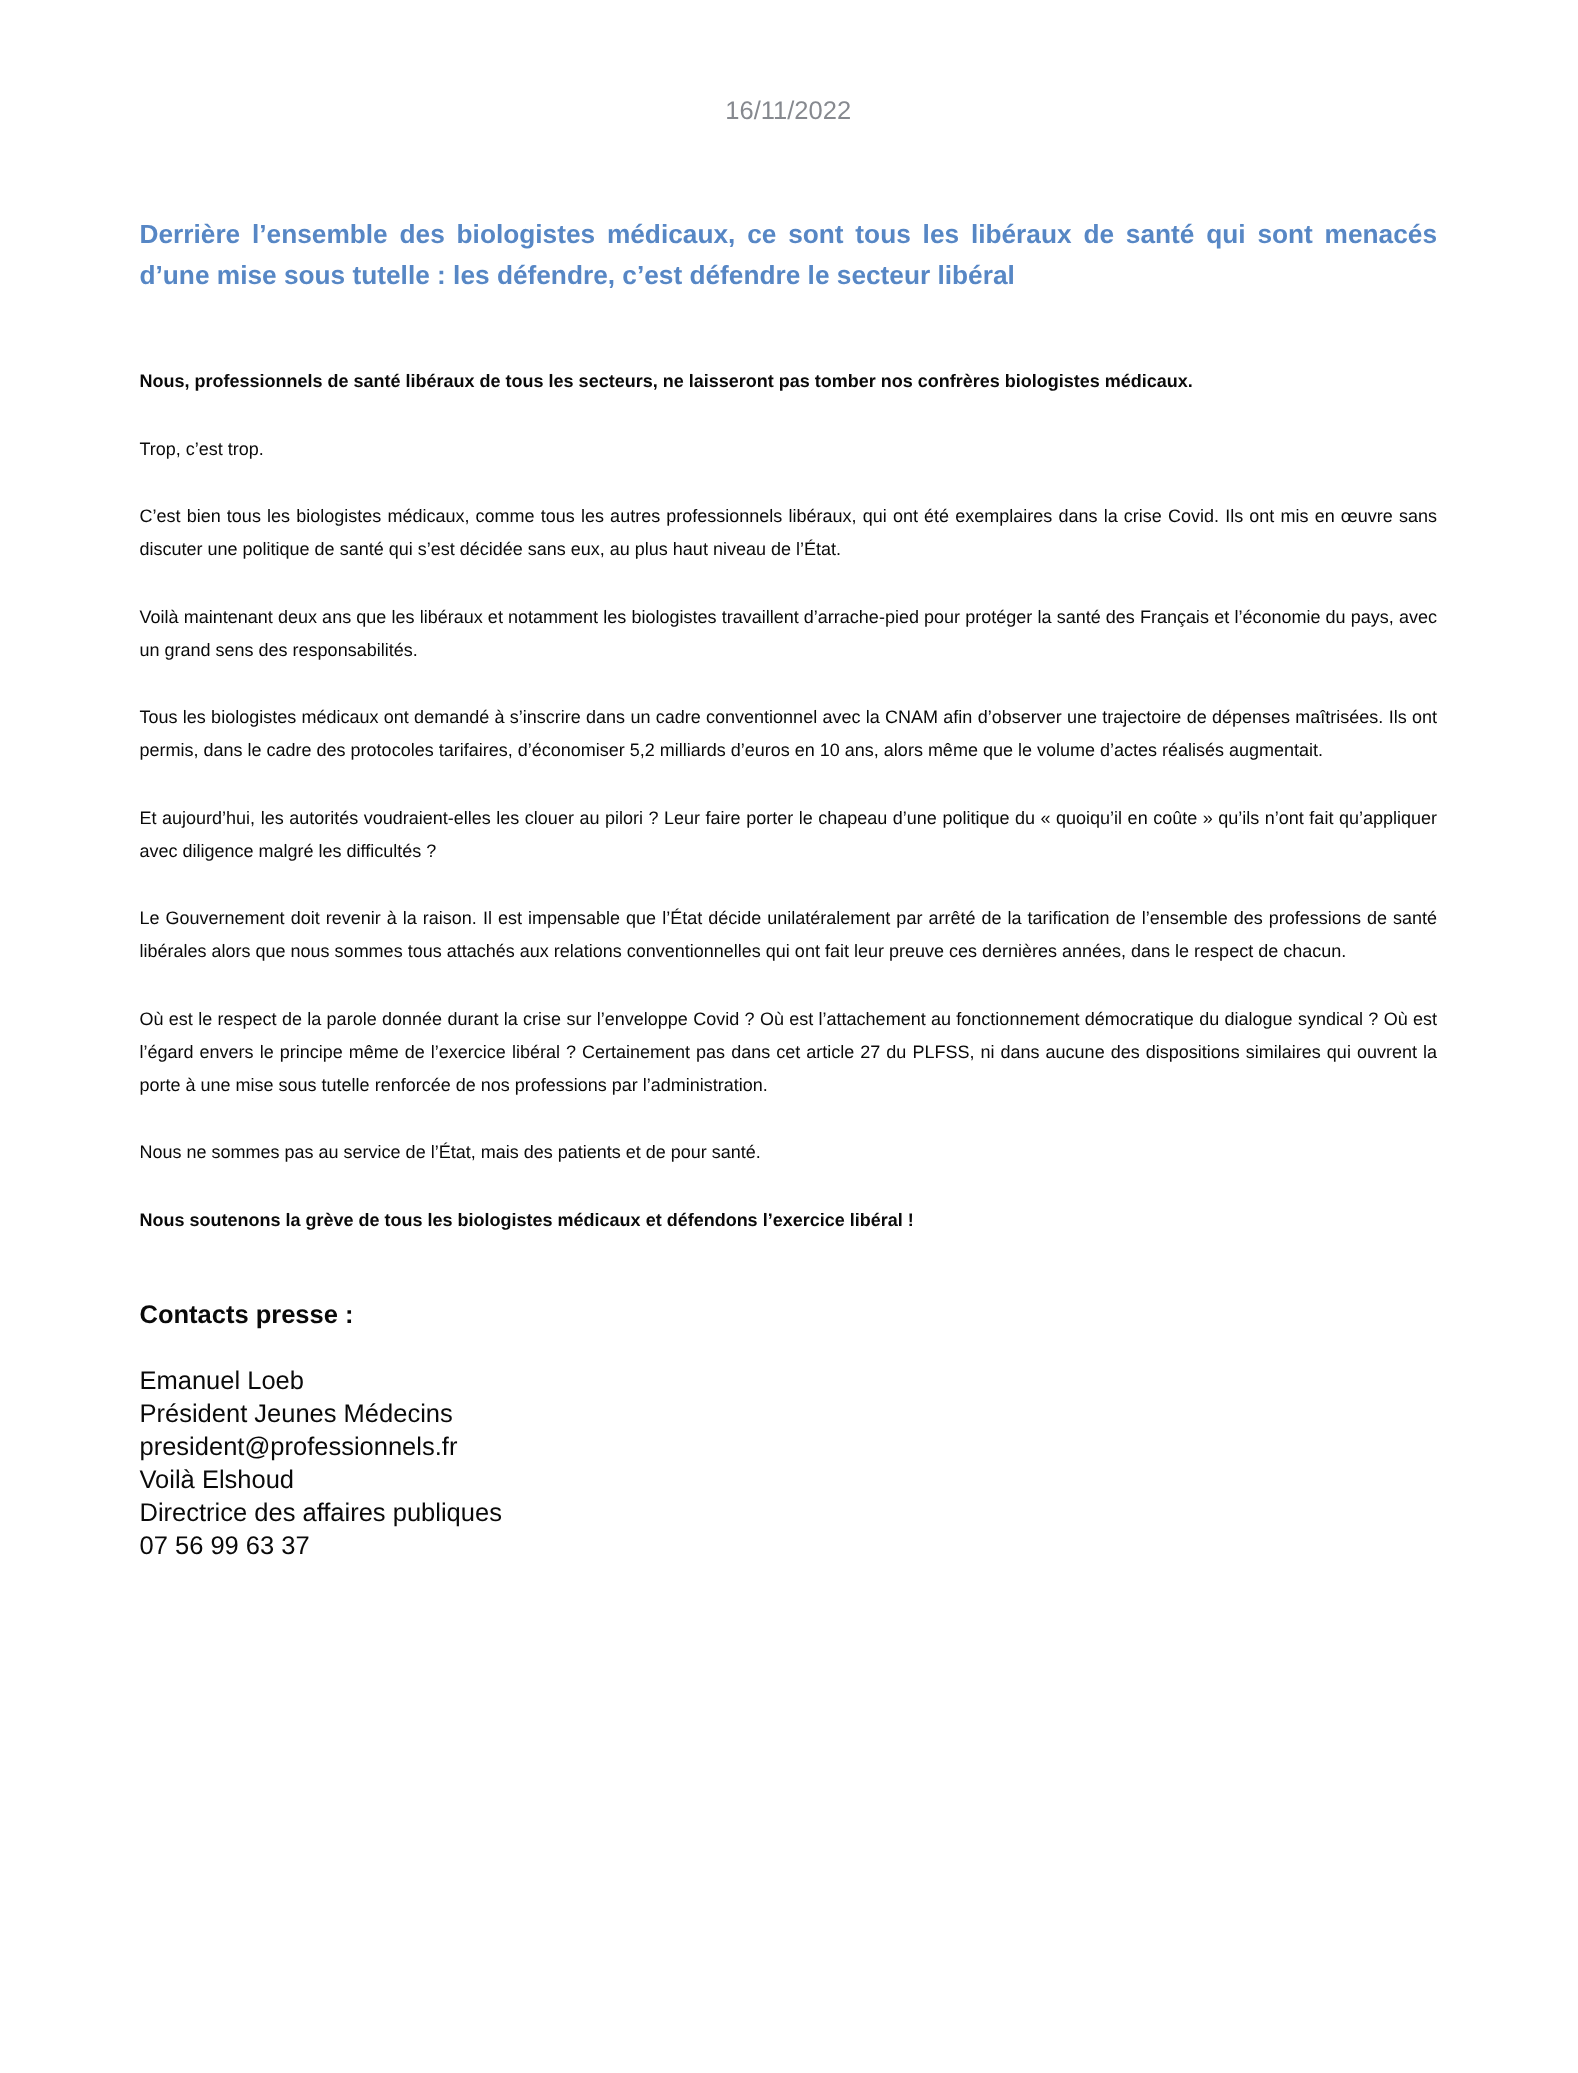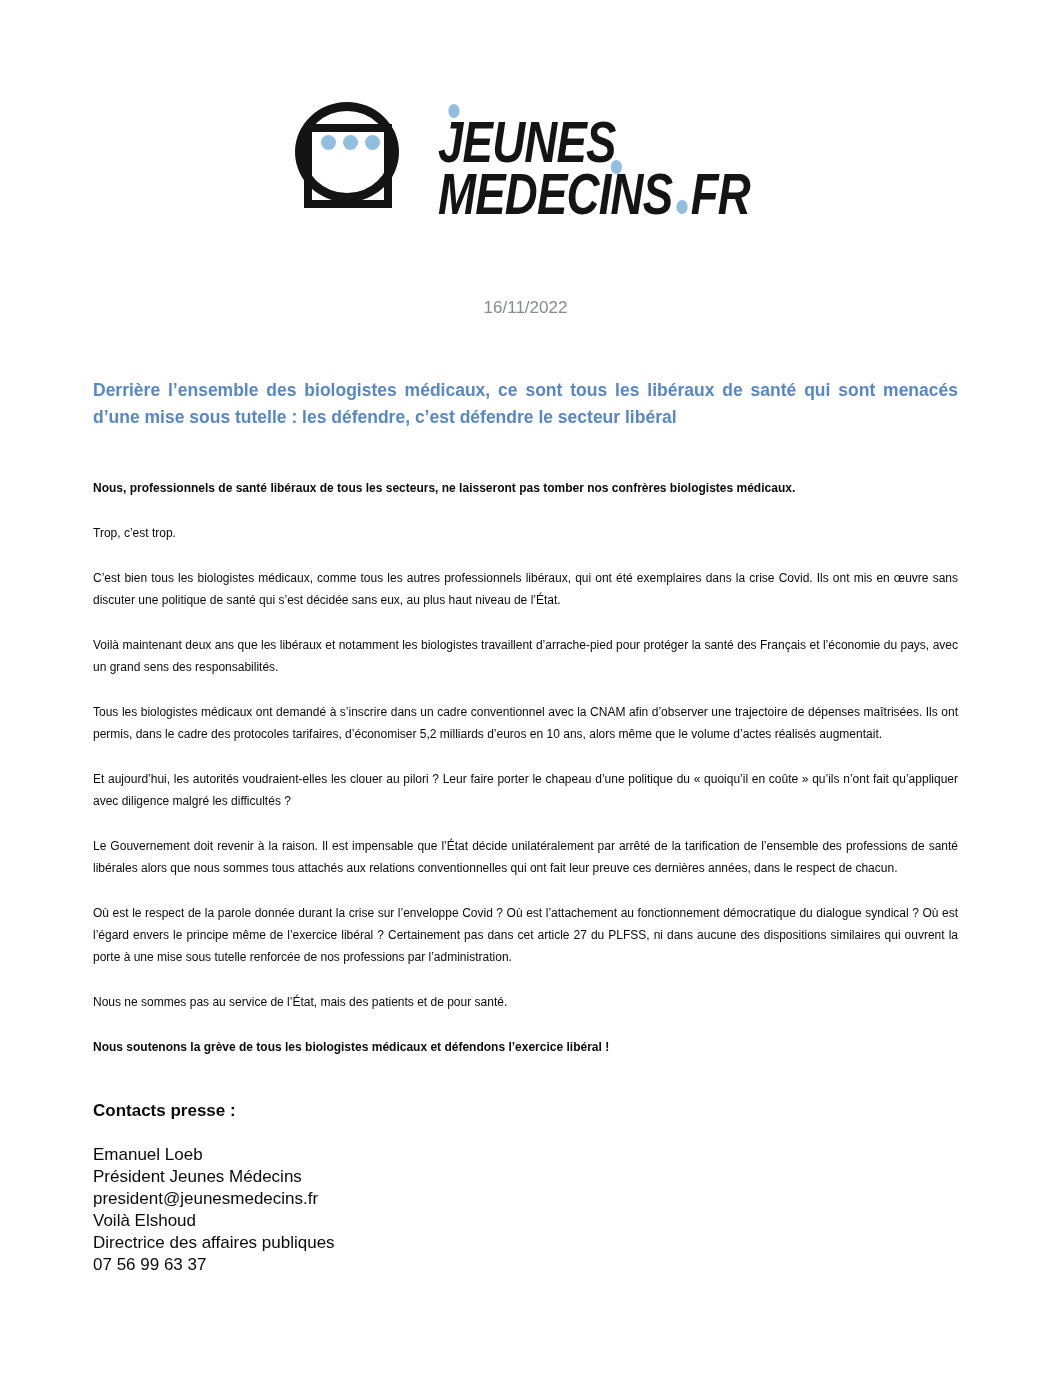--- a/index.html
+++ b/index.html
@@ -136,41 +136,20 @@
     font-size:17px;
     line-height:22px;
     margin:0;
   }
 </style>
 </head>
 <body>
 
 <div class="page">
 
-  <div class="logo-row">
-    <div class="logo-icon">
-      <div class="logo-circle"></div>
-      <div class="logo-square"></div>
-      <div class="logo-dots">
-        <span class="dot"></span>
-        <span class="dot"></span>
-        <span class="dot"></span>
-      </div>
-    </div>
-    <div class="logo-text">
-      <div class="logo-line1">
-        <span class="j-dot"></span>
-        <span>JEUNES</span>
-      </div>
-      <div class="logo-line2">
-        <span class="i-dot"></span>
-        <span>MEDECINS</span><span class="blue-period"></span><span>FR</span>
-      </div>
-    </div>
-  </div>
 
   <div class="content">
 
     <div class="doc-date">16/11/2022</div>
 
     <h1 class="doc-title">Derrière l’ensemble des biologistes médicaux, ce sont tous les libéraux de santé qui sont menacés d’une mise sous tutelle : les défendre, c’est défendre le secteur libéral</h1>
 
     <p class="para bold">Nous, professionnels de santé libéraux de tous les secteurs, ne laisseront pas tomber nos confrères biologistes médicaux.</p>
     <p class="para">Trop, c’est trop.</p>
     <p class="para">C’est bien tous les biologistes médicaux, comme tous les autres professionnels libéraux, qui ont été exemplaires dans la crise Covid. Ils ont mis en œuvre sans discuter une politique de santé qui s’est décidée sans eux, au plus haut niveau de l’État.</p>
@@ -180,20 +159,20 @@
     <p class="para">Le Gouvernement doit revenir à la raison. Il est impensable que l’État décide unilatéralement par arrêté de la tarification de l’ensemble des professions de santé libérales alors que nous sommes tous attachés aux relations conventionnelles qui ont fait leur preuve ces dernières années, dans le respect de chacun.</p>
     <p class="para">Où est le respect de la parole donnée durant la crise sur l’enveloppe Covid ? Où est l’attachement au fonctionnement démocratique du dialogue syndical ? Où est l’égard envers le principe même de l’exercice libéral ? Certainement pas dans cet article 27 du PLFSS, ni dans aucune des dispositions similaires qui ouvrent la porte à une mise sous tutelle renforcée de nos professions par l’administration.</p>
     <p class="para">Nous ne sommes pas au service de l’État, mais des patients et de pour santé.</p>
     <p class="para bold">Nous soutenons la grève de tous les biologistes médicaux et défendons l’exercice libéral !</p>
 
     <p class="contacts-heading">Contacts presse :</p>
 
     <div>
       <p class="contact-line">Emanuel Loeb</p>
       <p class="contact-line">Président Jeunes Médecins</p>
-      <p class="contact-line">president@jeunesmedecins.fr</p>
+      <p class="contact-line">president@professionnels.fr</p>
       <p class="contact-line">Voilà Elshoud</p>
       <p class="contact-line">Directrice des affaires publiques</p>
       <p class="contact-line">07 56 99 63 37</p>
     </div>
 
   </div>
 </div>
 
 </body></html>

